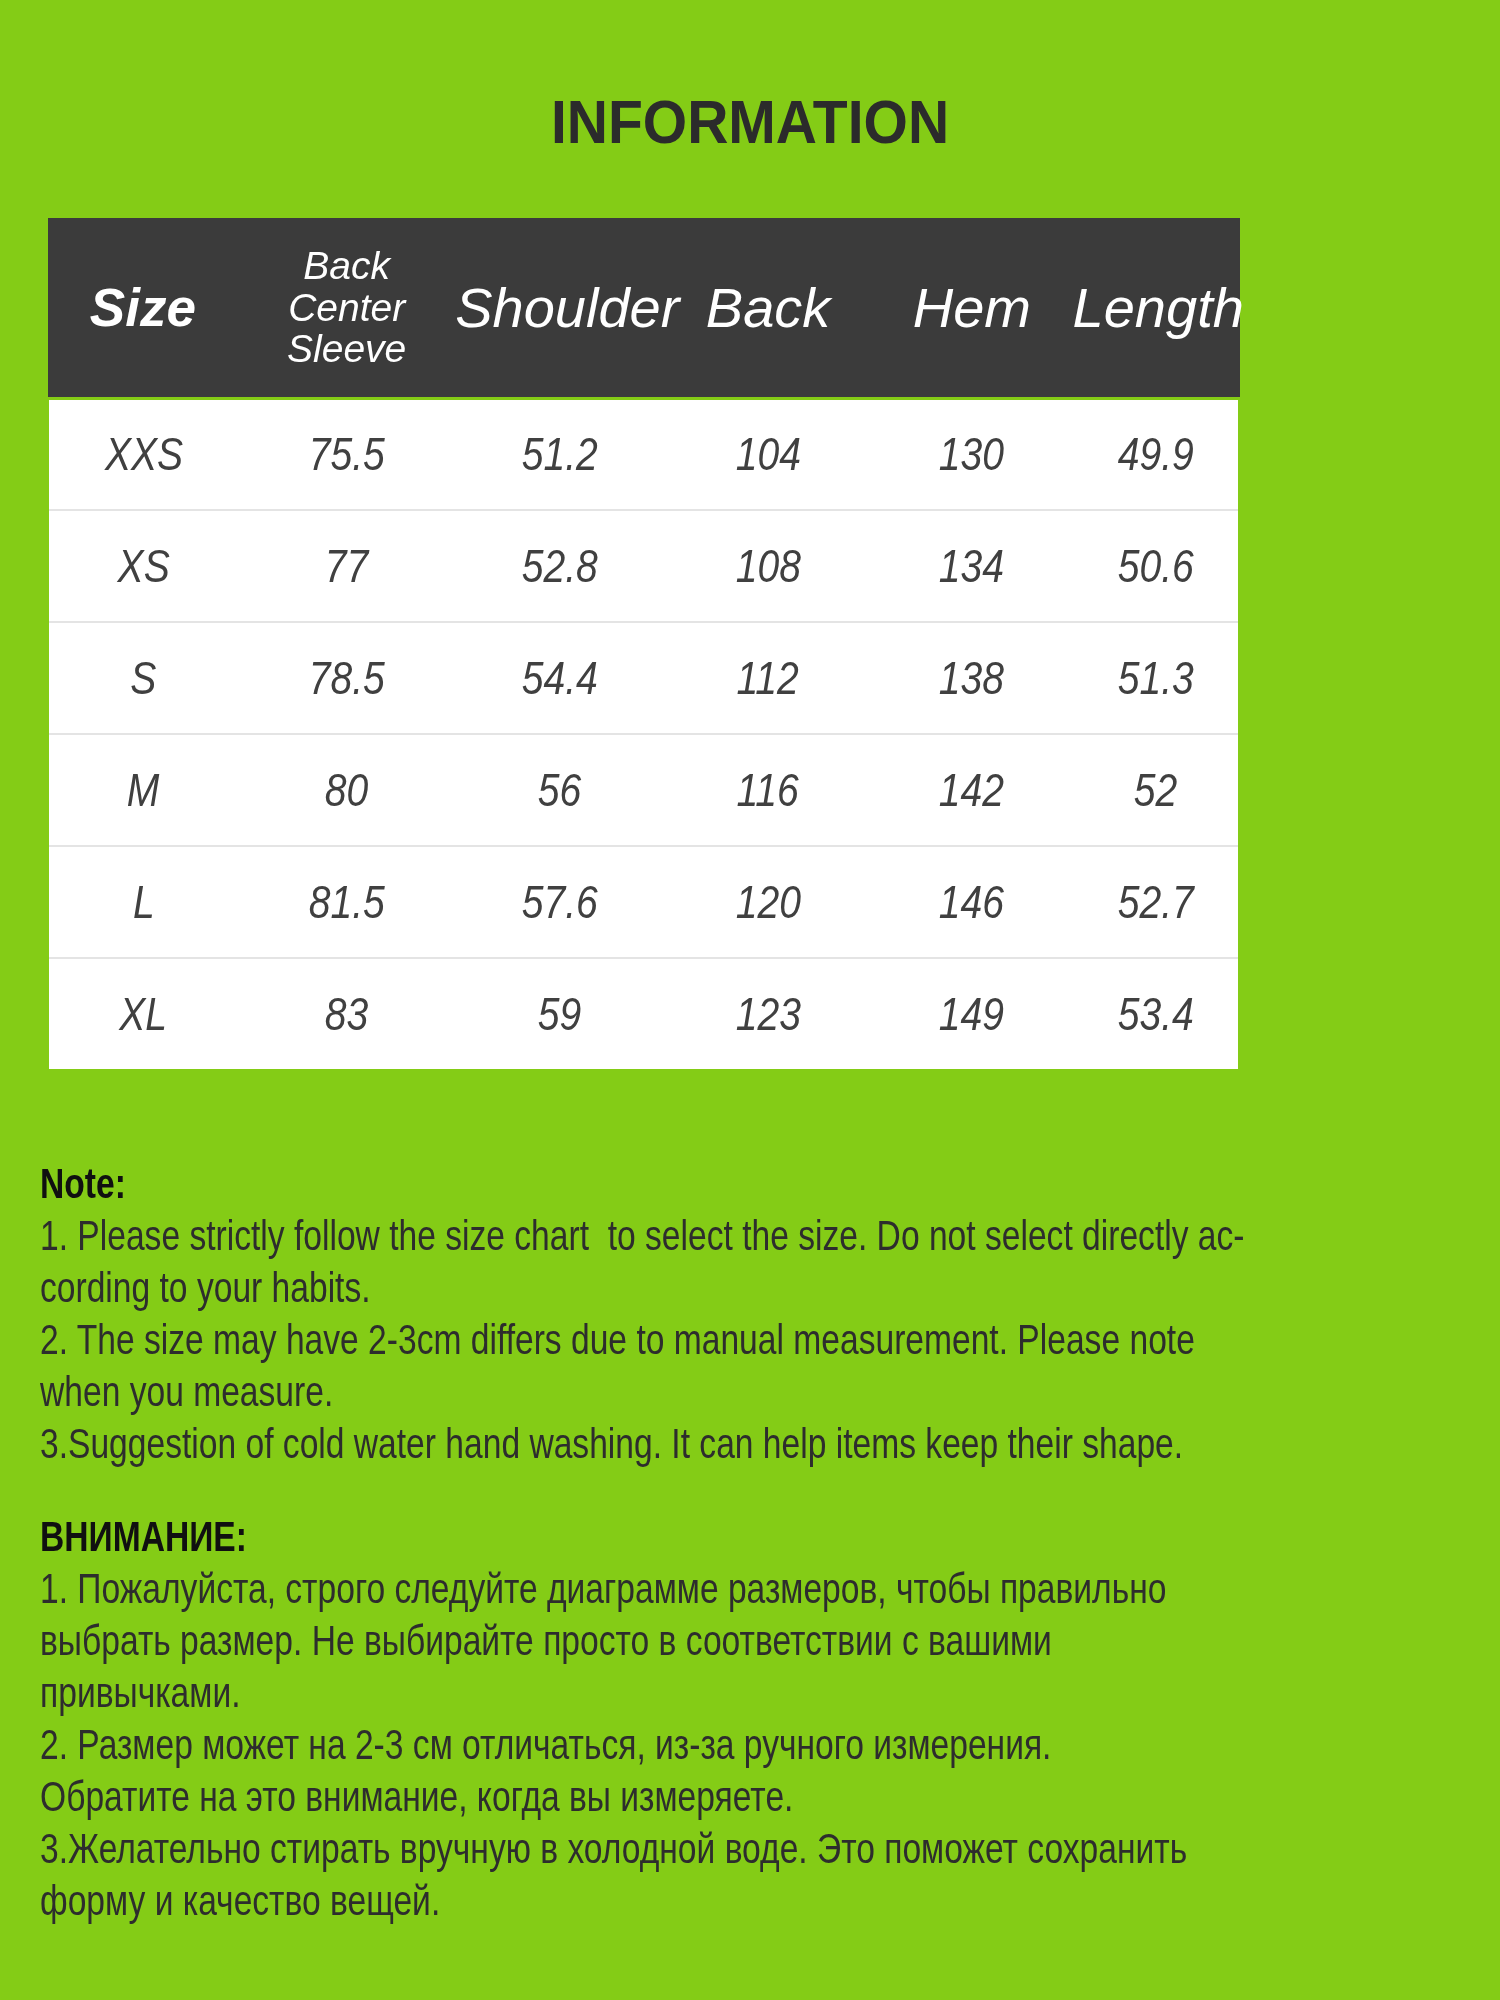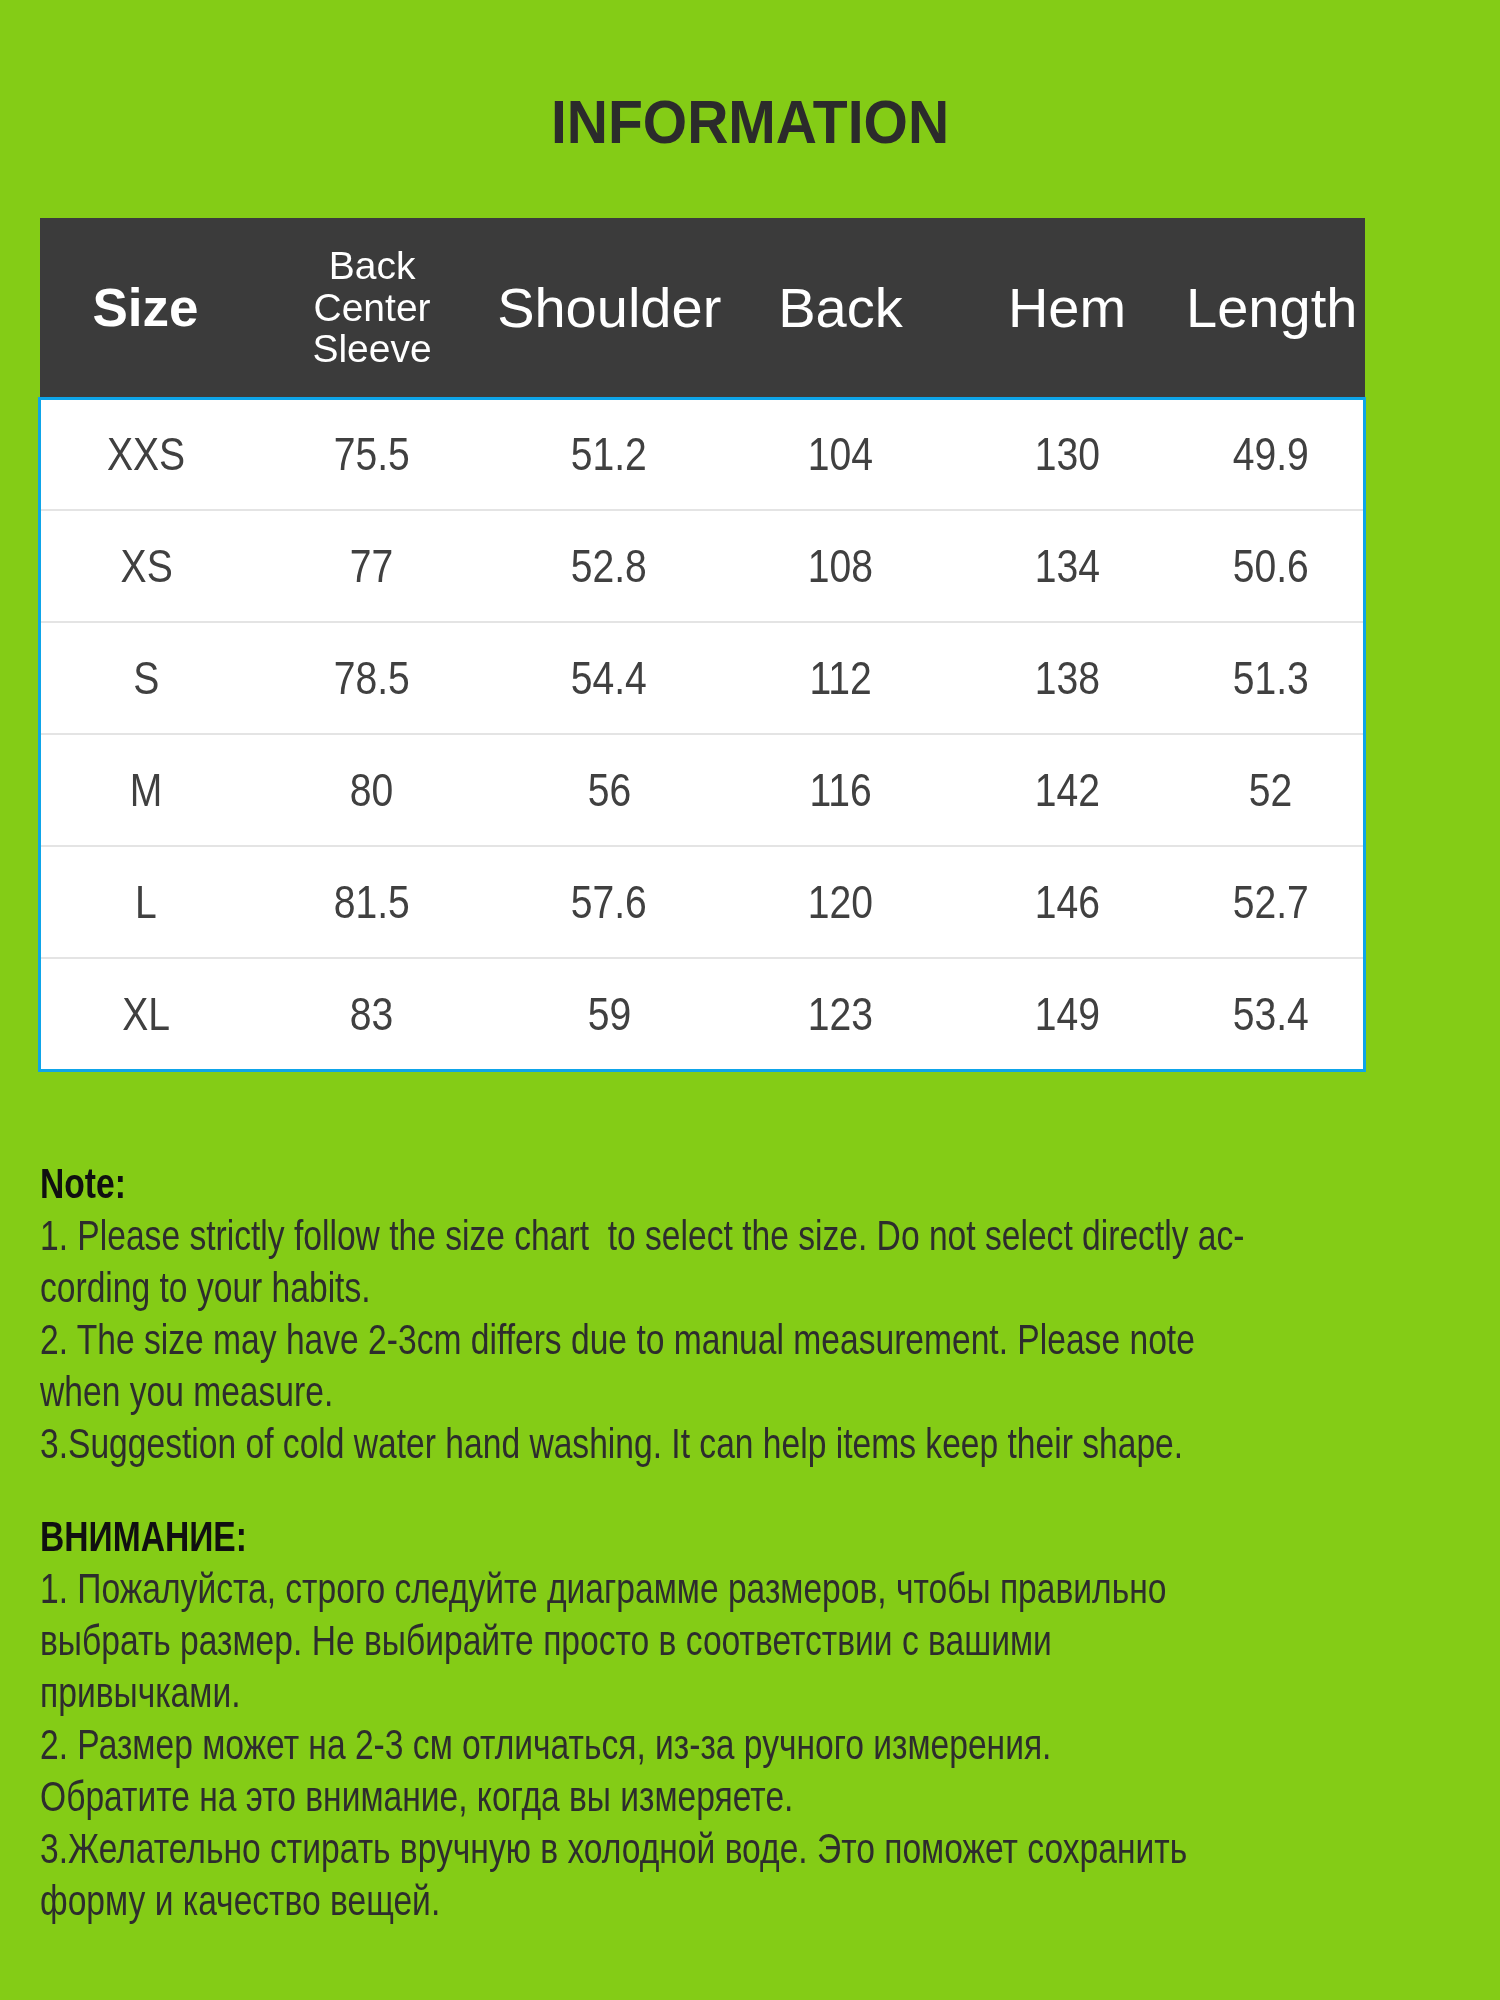--- a/index.html
+++ b/index.html
@@ -6,31 +6,31 @@
   .page {
     position:relative; width:1500px; height:2000px; background:#84cc16;
     font-family:"Liberation Sans", sans-serif; overflow:hidden;
   }
   .title {
     position:absolute; top:86px; left:0; width:100%;
     text-align:center; font-size:62px; font-weight:700; color:#2b2b2b;
     transform:scaleX(0.92);
   }
   table.size-chart {
-    position:absolute; left:38px; top:218px; width:1328px;
-    border-collapse:collapse; table-layout:fixed;
+    position:absolute; left:46px; top:218px; width:1195px;
+    border-collapse:collapse; table-layout:fixed;font-style:italic;
   }
   thead tr { height:180px; }
   th {
     background:#3b3b3b; color:#ffffff; font-weight:400; font-size:56px;
     text-align:center; vertical-align:middle; padding:0;
   }
   th.col-size { font-size:53px; font-weight:700; }
   th.col-bcl  { font-size:39px; line-height:1.06; padding:0 14px; }
-  tbody { border:3px solid #0ea5e9; }
+  tbody { border:3px solid #84cc16; }
   tbody tr { height:112px; }
   tbody tr + tr td { border-top:2px solid #e4e4e4; }
   td {
     text-align:center; vertical-align:middle;
     font-size:46px; color:#404040; background:#ffffff; padding:0;
   }
   .cv { display:inline-block; transform:scaleX(0.85); }
   .notes {
     position:absolute; left:40px; width:1800px;
     transform:scaleX(0.8); transform-origin:0 0;

